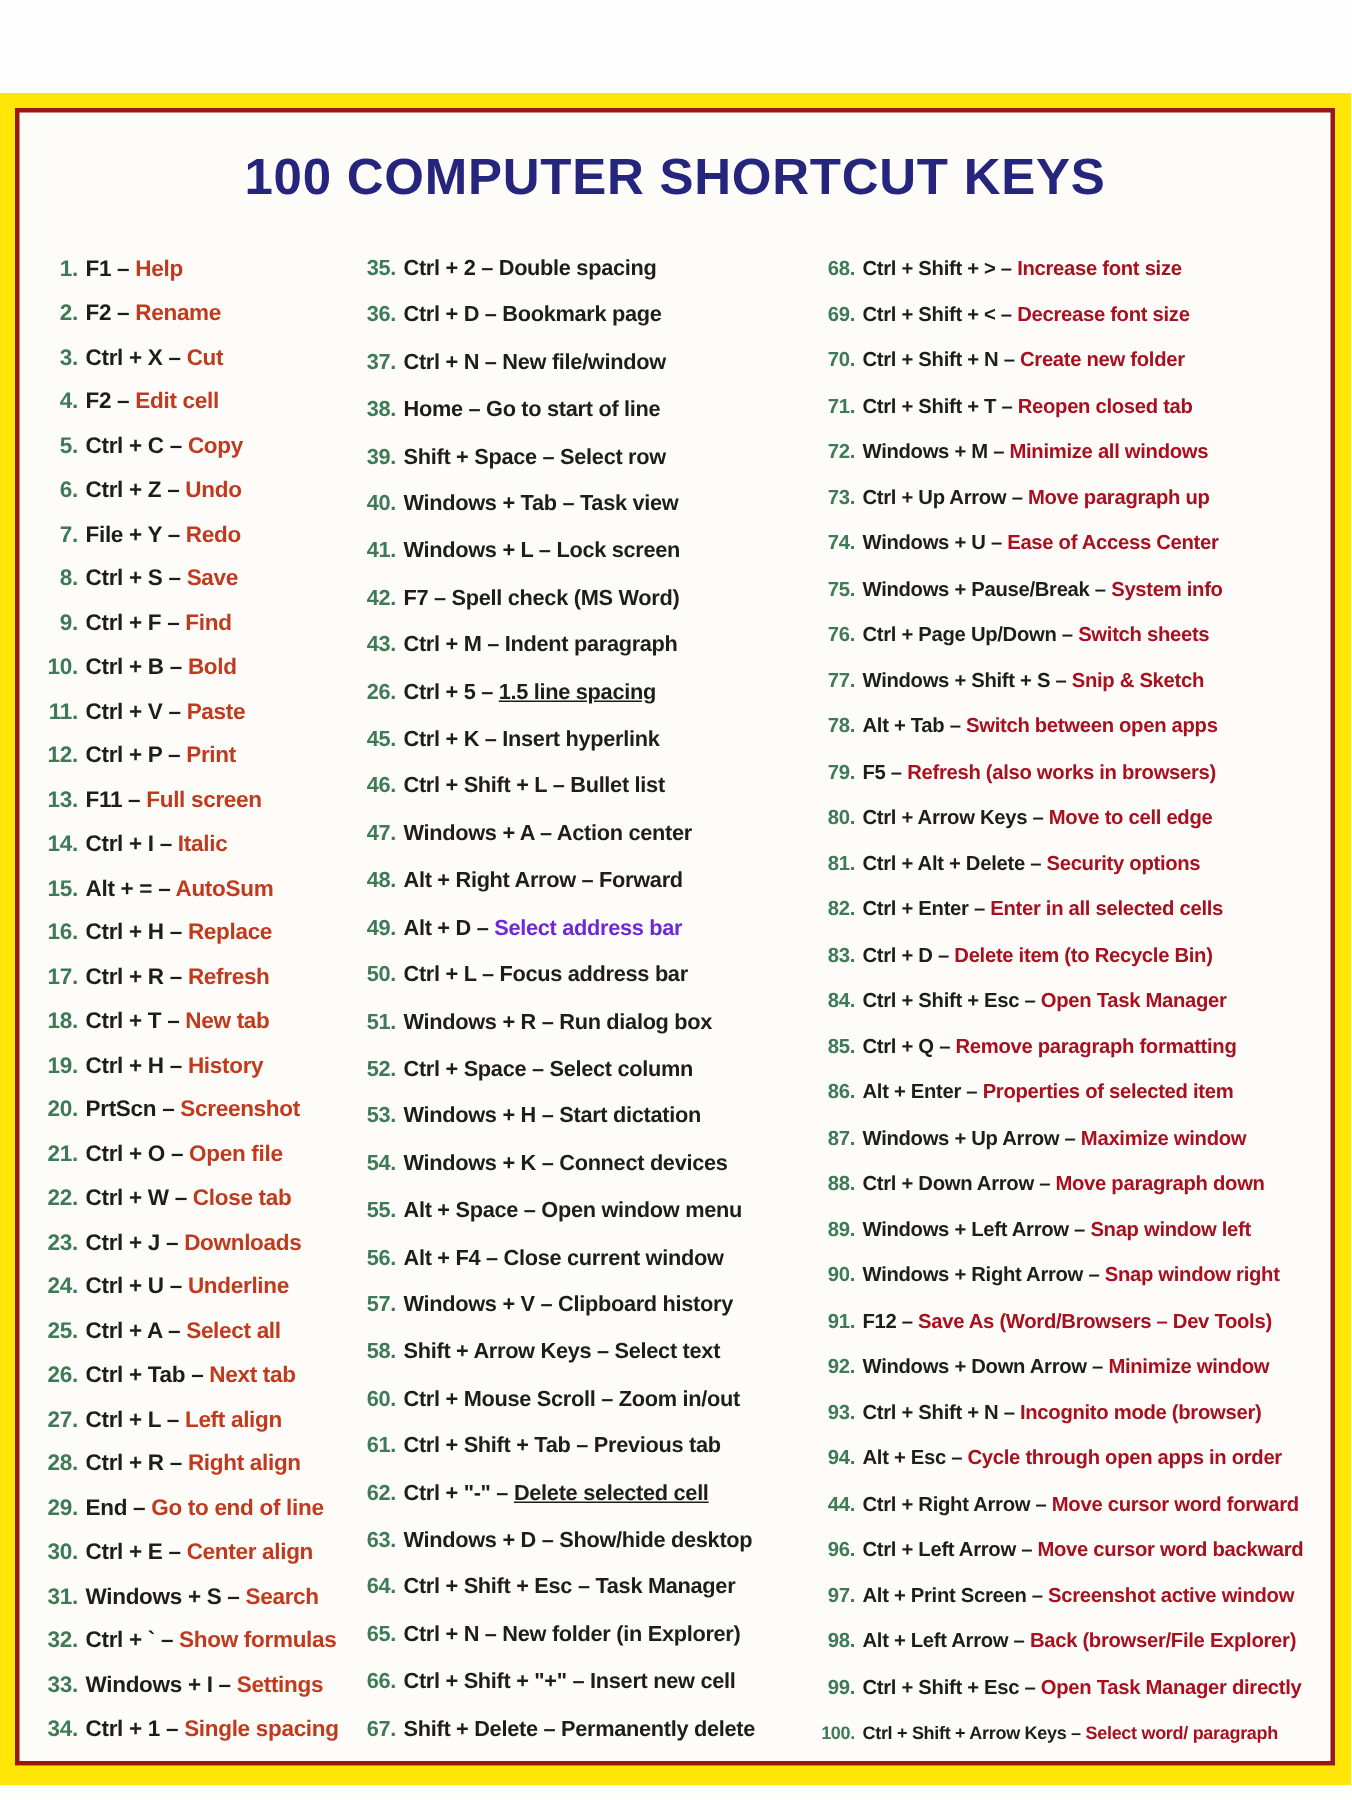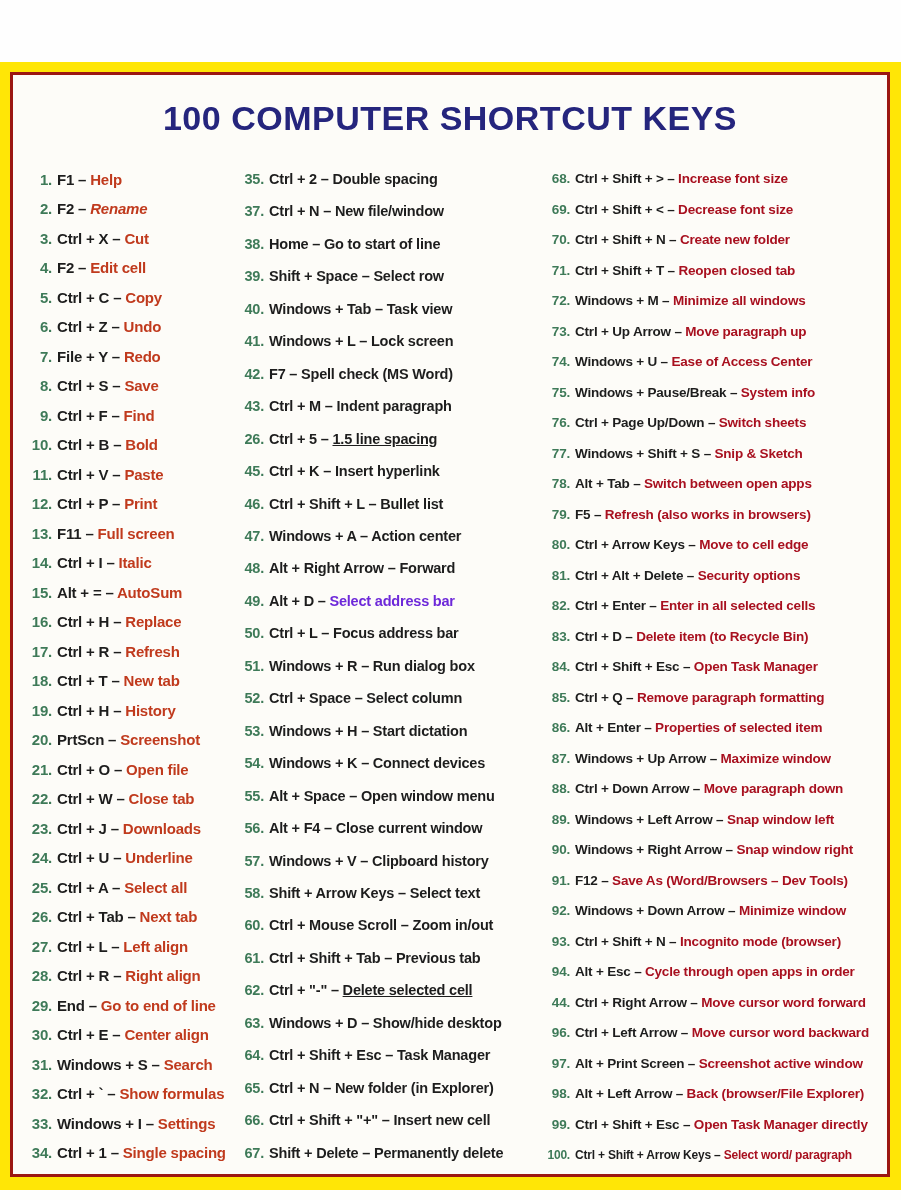--- a/index.html
+++ b/index.html
@@ -35,21 +35,21 @@
 <body>
 
 <div class="canvas">
   <div class="top-strip"></div>
   <div class="frame">
     <div class="panel">
       <h1 class="title">100 COMPUTER SHORTCUT KEYS</h1>
       <div class="cols">
         <div class="col col1">
             <div class="row"><span class="num">1.</span><span class="keys">F1 – </span><span class="desc" style="color: rgb(192, 58, 29);">Help</span></div>
-            <div class="row"><span class="num">2.</span><span class="keys">F2 – </span><span class="desc" style="color: rgb(192, 58, 29); font-style: italic;">Rename</span></div>
+            <div class="row"><span class="num">2.</span><span class="keys">F2 – </span><span class="desc" style="color: rgb(192, 58, 29);">Rename</span></div>
             <div class="row"><span class="num">3.</span><span class="keys">Ctrl + X – </span><span class="desc" style="color: rgb(192, 58, 29);">Cut</span></div>
             <div class="row"><span class="num">4.</span><span class="keys">F2 – </span><span class="desc" style="color: rgb(192, 58, 29);">Edit cell</span></div>
             <div class="row"><span class="num">5.</span><span class="keys">Ctrl + C – </span><span class="desc" style="color: rgb(192, 58, 29);">Copy</span></div>
             <div class="row"><span class="num">6.</span><span class="keys">Ctrl + Z – </span><span class="desc" style="color: rgb(192, 58, 29);">Undo</span></div>
             <div class="row"><span class="num">7.</span><span class="keys">File + Y – </span><span class="desc" style="color: rgb(192, 58, 29);">Redo</span></div>
             <div class="row"><span class="num">8.</span><span class="keys">Ctrl + S – </span><span class="desc" style="color: rgb(192, 58, 29);">Save</span></div>
             <div class="row"><span class="num">9.</span><span class="keys">Ctrl + F – </span><span class="desc" style="color: rgb(192, 58, 29);">Find</span></div>
             <div class="row"><span class="num">10.</span><span class="keys">Ctrl + B – </span><span class="desc" style="color: rgb(192, 58, 29);">Bold</span></div>
             <div class="row"><span class="num">11.</span><span class="keys">Ctrl + V – </span><span class="desc" style="color: rgb(192, 58, 29);">Paste</span></div>
             <div class="row"><span class="num">12.</span><span class="keys">Ctrl + P – </span><span class="desc" style="color: rgb(192, 58, 29);">Print</span></div>
@@ -71,20 +71,21 @@
             <div class="row"><span class="num">28.</span><span class="keys">Ctrl + R – </span><span class="desc" style="color: rgb(192, 58, 29);">Right align</span></div>
             <div class="row"><span class="num">29.</span><span class="keys">End – </span><span class="desc" style="color: rgb(192, 58, 29);">Go to end of line</span></div>
             <div class="row"><span class="num">30.</span><span class="keys">Ctrl + E – </span><span class="desc" style="color: rgb(192, 58, 29);">Center align</span></div>
             <div class="row"><span class="num">31.</span><span class="keys">Windows + S – </span><span class="desc" style="color: rgb(192, 58, 29);">Search</span></div>
             <div class="row"><span class="num">32.</span><span class="keys">Ctrl + ` – </span><span class="desc" style="color: rgb(192, 58, 29);">Show formulas</span></div>
             <div class="row"><span class="num">33.</span><span class="keys">Windows + I – </span><span class="desc" style="color: rgb(192, 58, 29);">Settings</span></div>
             <div class="row"><span class="num">34.</span><span class="keys">Ctrl + 1 – </span><span class="desc" style="color: rgb(192, 58, 29);">Single spacing</span></div>
           </div>
         <div class="col col2">
             <div class="row"><span class="num">35.</span><span class="keys">Ctrl + 2 – </span><span class="desc" style="color: rgb(29, 29, 29);">Double spacing</span></div>
+            <div class="row"><span class="num">36.</span><span class="keys">Ctrl + D – </span><span class="desc" style="color: rgb(29, 29, 29);">Bookmark page</span></div>
             <div class="row"><span class="num">37.</span><span class="keys">Ctrl + N – </span><span class="desc" style="color: rgb(29, 29, 29);">New file/window</span></div>
             <div class="row"><span class="num">38.</span><span class="keys">Home – </span><span class="desc" style="color: rgb(29, 29, 29);">Go to start of line</span></div>
             <div class="row"><span class="num">39.</span><span class="keys">Shift + Space – </span><span class="desc" style="color: rgb(29, 29, 29);">Select row</span></div>
             <div class="row"><span class="num">40.</span><span class="keys">Windows + Tab – </span><span class="desc" style="color: rgb(29, 29, 29);">Task view</span></div>
             <div class="row"><span class="num">41.</span><span class="keys">Windows + L – </span><span class="desc" style="color: rgb(29, 29, 29);">Lock screen</span></div>
             <div class="row"><span class="num">42.</span><span class="keys">F7 – </span><span class="desc" style="color: rgb(29, 29, 29);">Spell check (MS Word)</span></div>
             <div class="row"><span class="num">43.</span><span class="keys">Ctrl + M – </span><span class="desc" style="color: rgb(29, 29, 29);">Indent paragraph</span></div>
             <div class="row"><span class="num">26.</span><span class="keys">Ctrl + 5 – </span><span class="desc" style="color: rgb(29, 29, 29); text-decoration: underline;">1.5 line spacing</span></div>
             <div class="row"><span class="num">45.</span><span class="keys">Ctrl + K – </span><span class="desc" style="color: rgb(29, 29, 29);">Insert hyperlink</span></div>
             <div class="row"><span class="num">46.</span><span class="keys">Ctrl + Shift + L – </span><span class="desc" style="color: rgb(29, 29, 29);">Bullet list</span></div>

